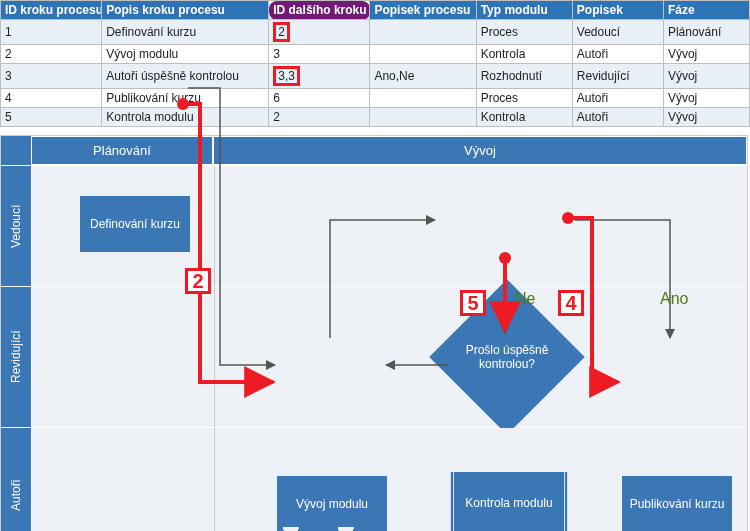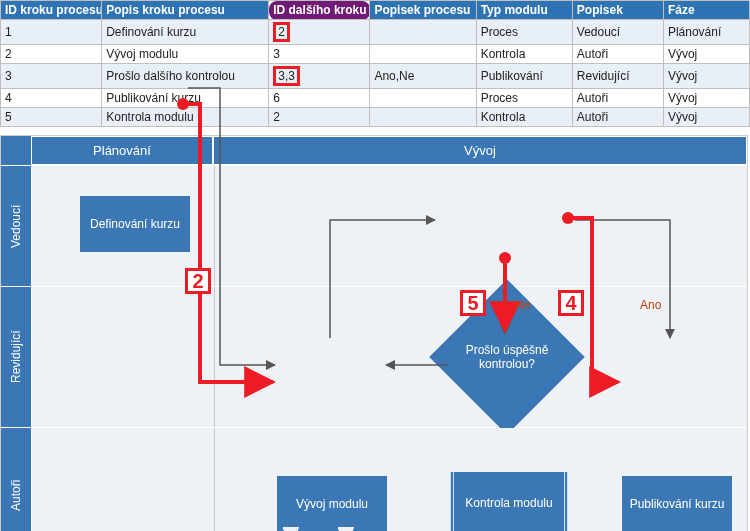--- a/index.html
+++ b/index.html
@@ -137,23 +137,22 @@
     border: 3px solid #ed1c24;
     color: #ed1c24;
     font-weight: 700;
     font-size: 20px;
     width: 26px; height: 26px;
     display: flex; align-items: center; justify-content: center;
     background: #fff;
   }
   .edge-label {
     position: absolute;
-    font-size: 12px;
-    color: #c2410c;
-    margin-top: 8px;
+    font-size: 16px;
+    color: #4d7c0f;
   }
   svg.overlay {
     position: absolute;
     left: 0; top: 0;
     pointer-events: none;
   }
 </style>
 </head>
 <body>
 
@@ -192,24 +191,24 @@
         <td>2</td>
         <td>Vývoj modulu</td>
         <td>3</td>
         <td></td>
         <td>Kontrola</td>
         <td>Autoři</td>
         <td>Vývoj</td>
       </tr>
       <tr>
         <td>3</td>
-        <td>Prošlo dalšího kontrolou</td>
+        <td>Autoři úspěšně kontrolou</td>
         <td><span class="red-box">3,3</span></td>
         <td>Ano,Ne</td>
-        <td>Publikování</td>
+        <td>Rozhodnutí</td>
         <td>Revidující</td>
         <td>Vývoj</td>
       </tr>
       <tr>
         <td>4</td>
         <td>Publikování kurzu</td>
         <td>6</td>
         <td></td>
         <td>Proces</td>
         <td>Autoři</td>
@@ -286,18 +285,18 @@
 
     <circle cx="153" cy="74" r="6" fill="#ed1c24"></circle>
     <path d="M153,74 L170,74 L170,352 L243,352" fill="none" stroke="#ed1c24" stroke-width="4" marker-end="url(#arrR)"></path>
     <circle cx="475" cy="228" r="6" fill="#ed1c24"></circle>
     <path d="M475,228 L475,300" fill="none" stroke="#ed1c24" stroke-width="4" marker-end="url(#arrR)"></path>
     <circle cx="538" cy="188" r="6" fill="#ed1c24"></circle>
     <path d="M538,188 L562,188 L562,352 L588,352" fill="none" stroke="#ed1c24" stroke-width="4" marker-end="url(#arrR)"></path>
   </svg>
 
   <div class="edge-label" style="left:515px;top:290px">Ne</div>
-  <div class="edge-label" style="left:640px;top:290px">Ano</div>
+  <div class="edge-label" style="left:660px;top:290px">Ano</div>
 
   <div class="callout" style="left:185px;top:268px">2</div>
   <div class="callout" style="left:460px;top:290px">5</div>
   <div class="callout" style="left:558px;top:290px">4</div>
 </div>
 
 </body></html>

